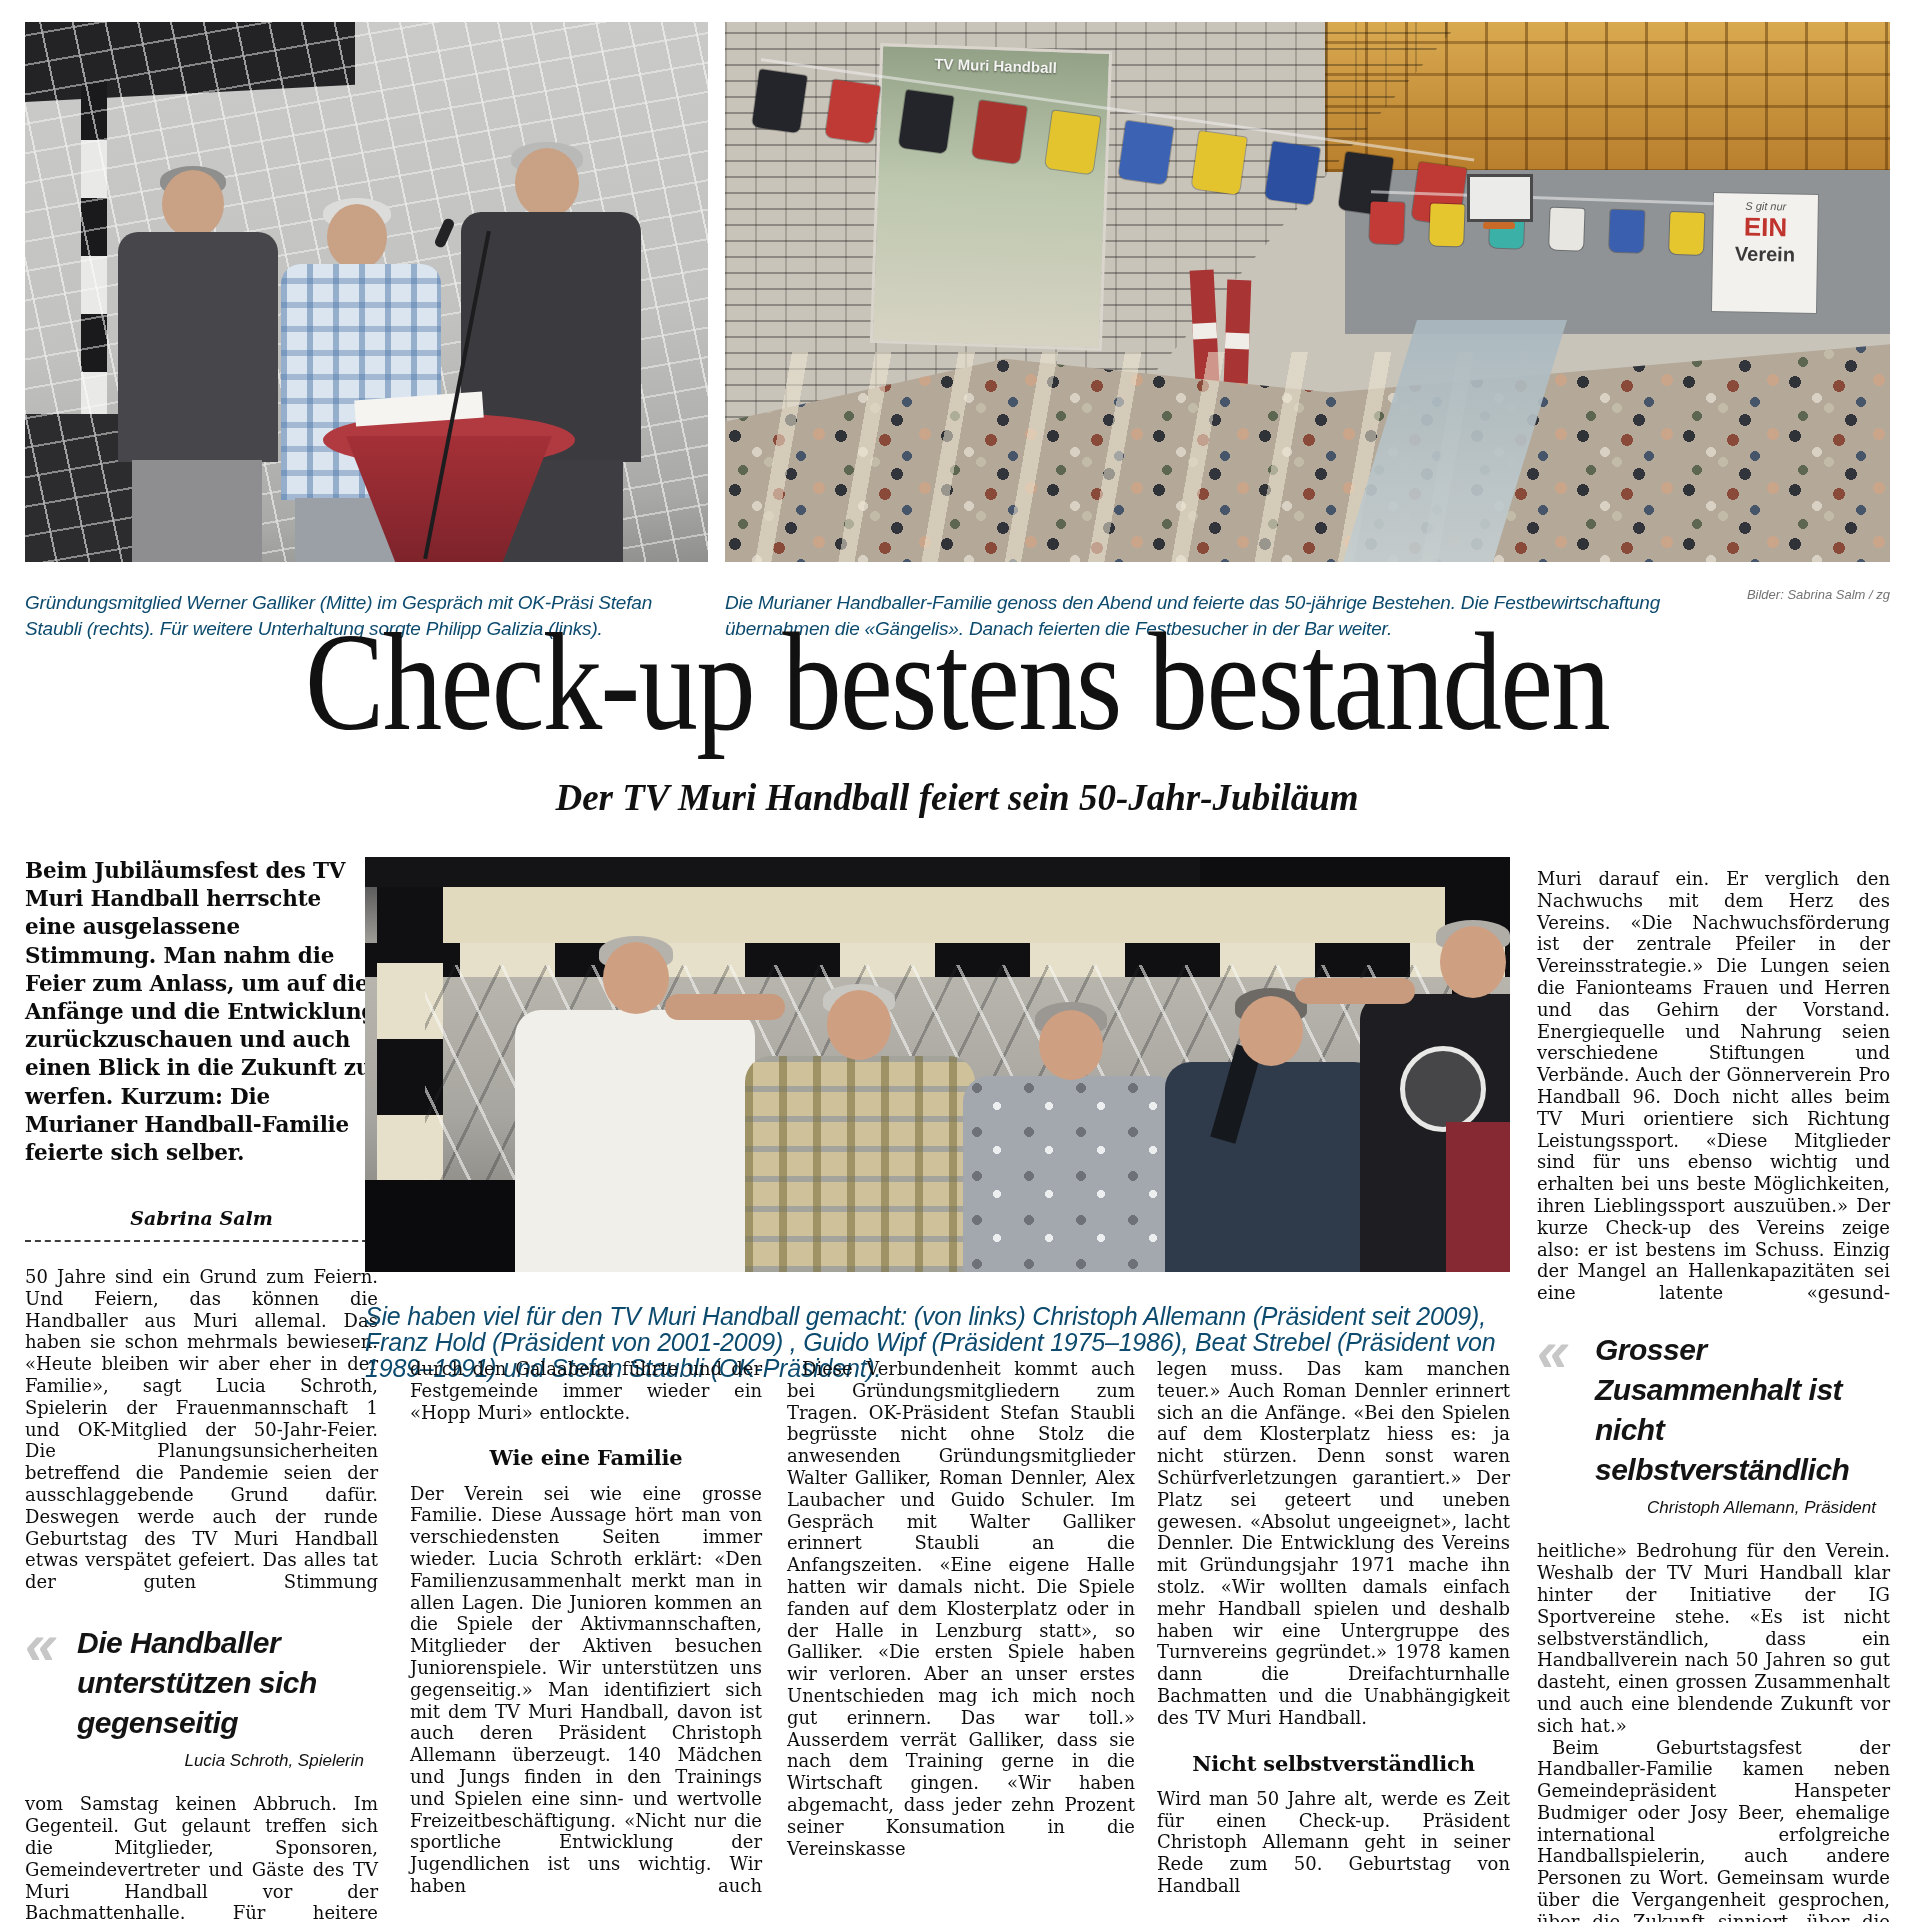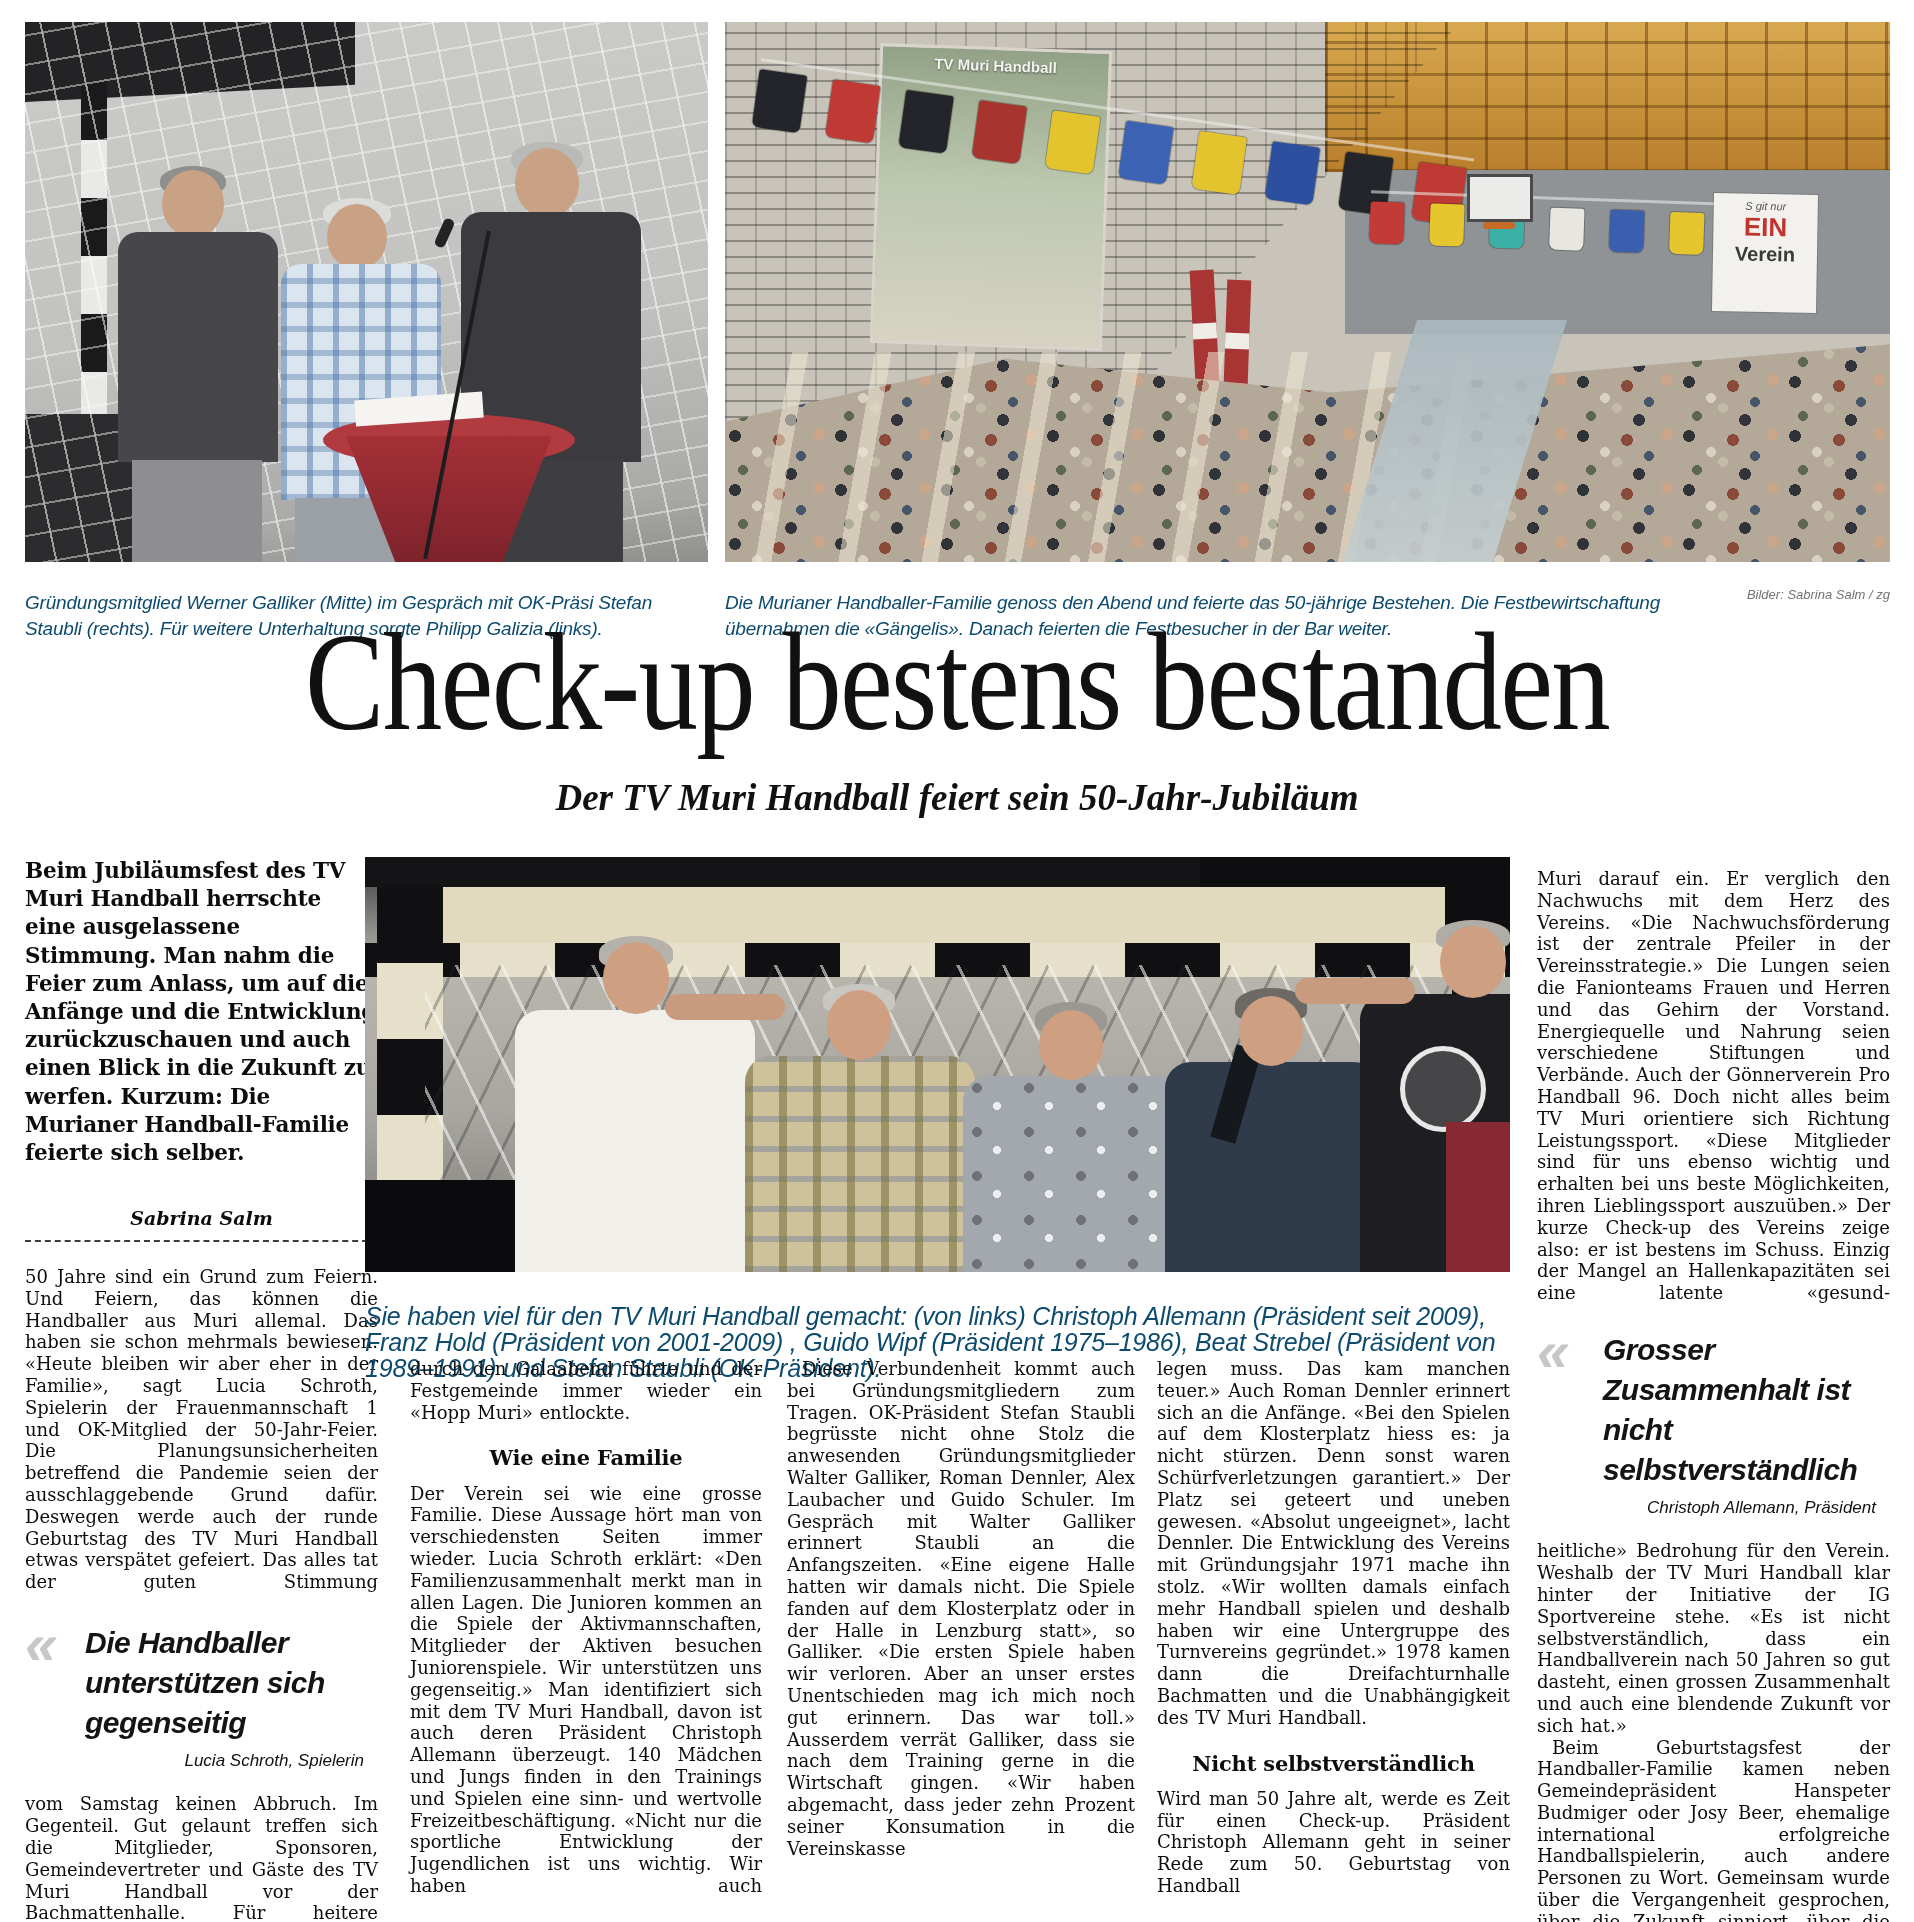--- a/index.html
+++ b/index.html
@@ -181,21 +181,21 @@
   .bp.first{margin-top:24px;}
   .cont{text-align-last:justify;}
   .indent{text-indent:15px;}
   .sechead{margin:22px 0 12px 0;text-align:center;font:700 21px/1.2 "DejaVu Serif",serif;letter-spacing:-0.2px;}
   .mt{margin-top:22px;}
 
   .pullquote{position:relative;margin-top:30px;padding-left:52px;}
   .pq-right{margin-top:26px;padding-left:58px;}
   .qmark{position:absolute;left:0;top:-8px;font:italic 700 58px/1 "Liberation Sans",sans-serif;
     color:#c7c7c7;letter-spacing:-6px;}
-  .qtext{margin:8px;font:italic 700 30px/40px "Liberation Sans",sans-serif;letter-spacing:-0.5px;color:#141414;}
+  .qtext{margin:0;font:italic 700 30px/40px "Liberation Sans",sans-serif;letter-spacing:-0.5px;color:#141414;}
   .qattr{margin:8px 0 0 0;font:italic 400 17px/1.2 "Liberation Sans",sans-serif;text-align:right;padding-right:14px;color:#111;}
 </style>
 </head>
 <body>
 
 <div class="page">
 
   <div class="photo photo-tl">
     <div class="pl-topdark"></div>
     <div class="pl-post"></div>

